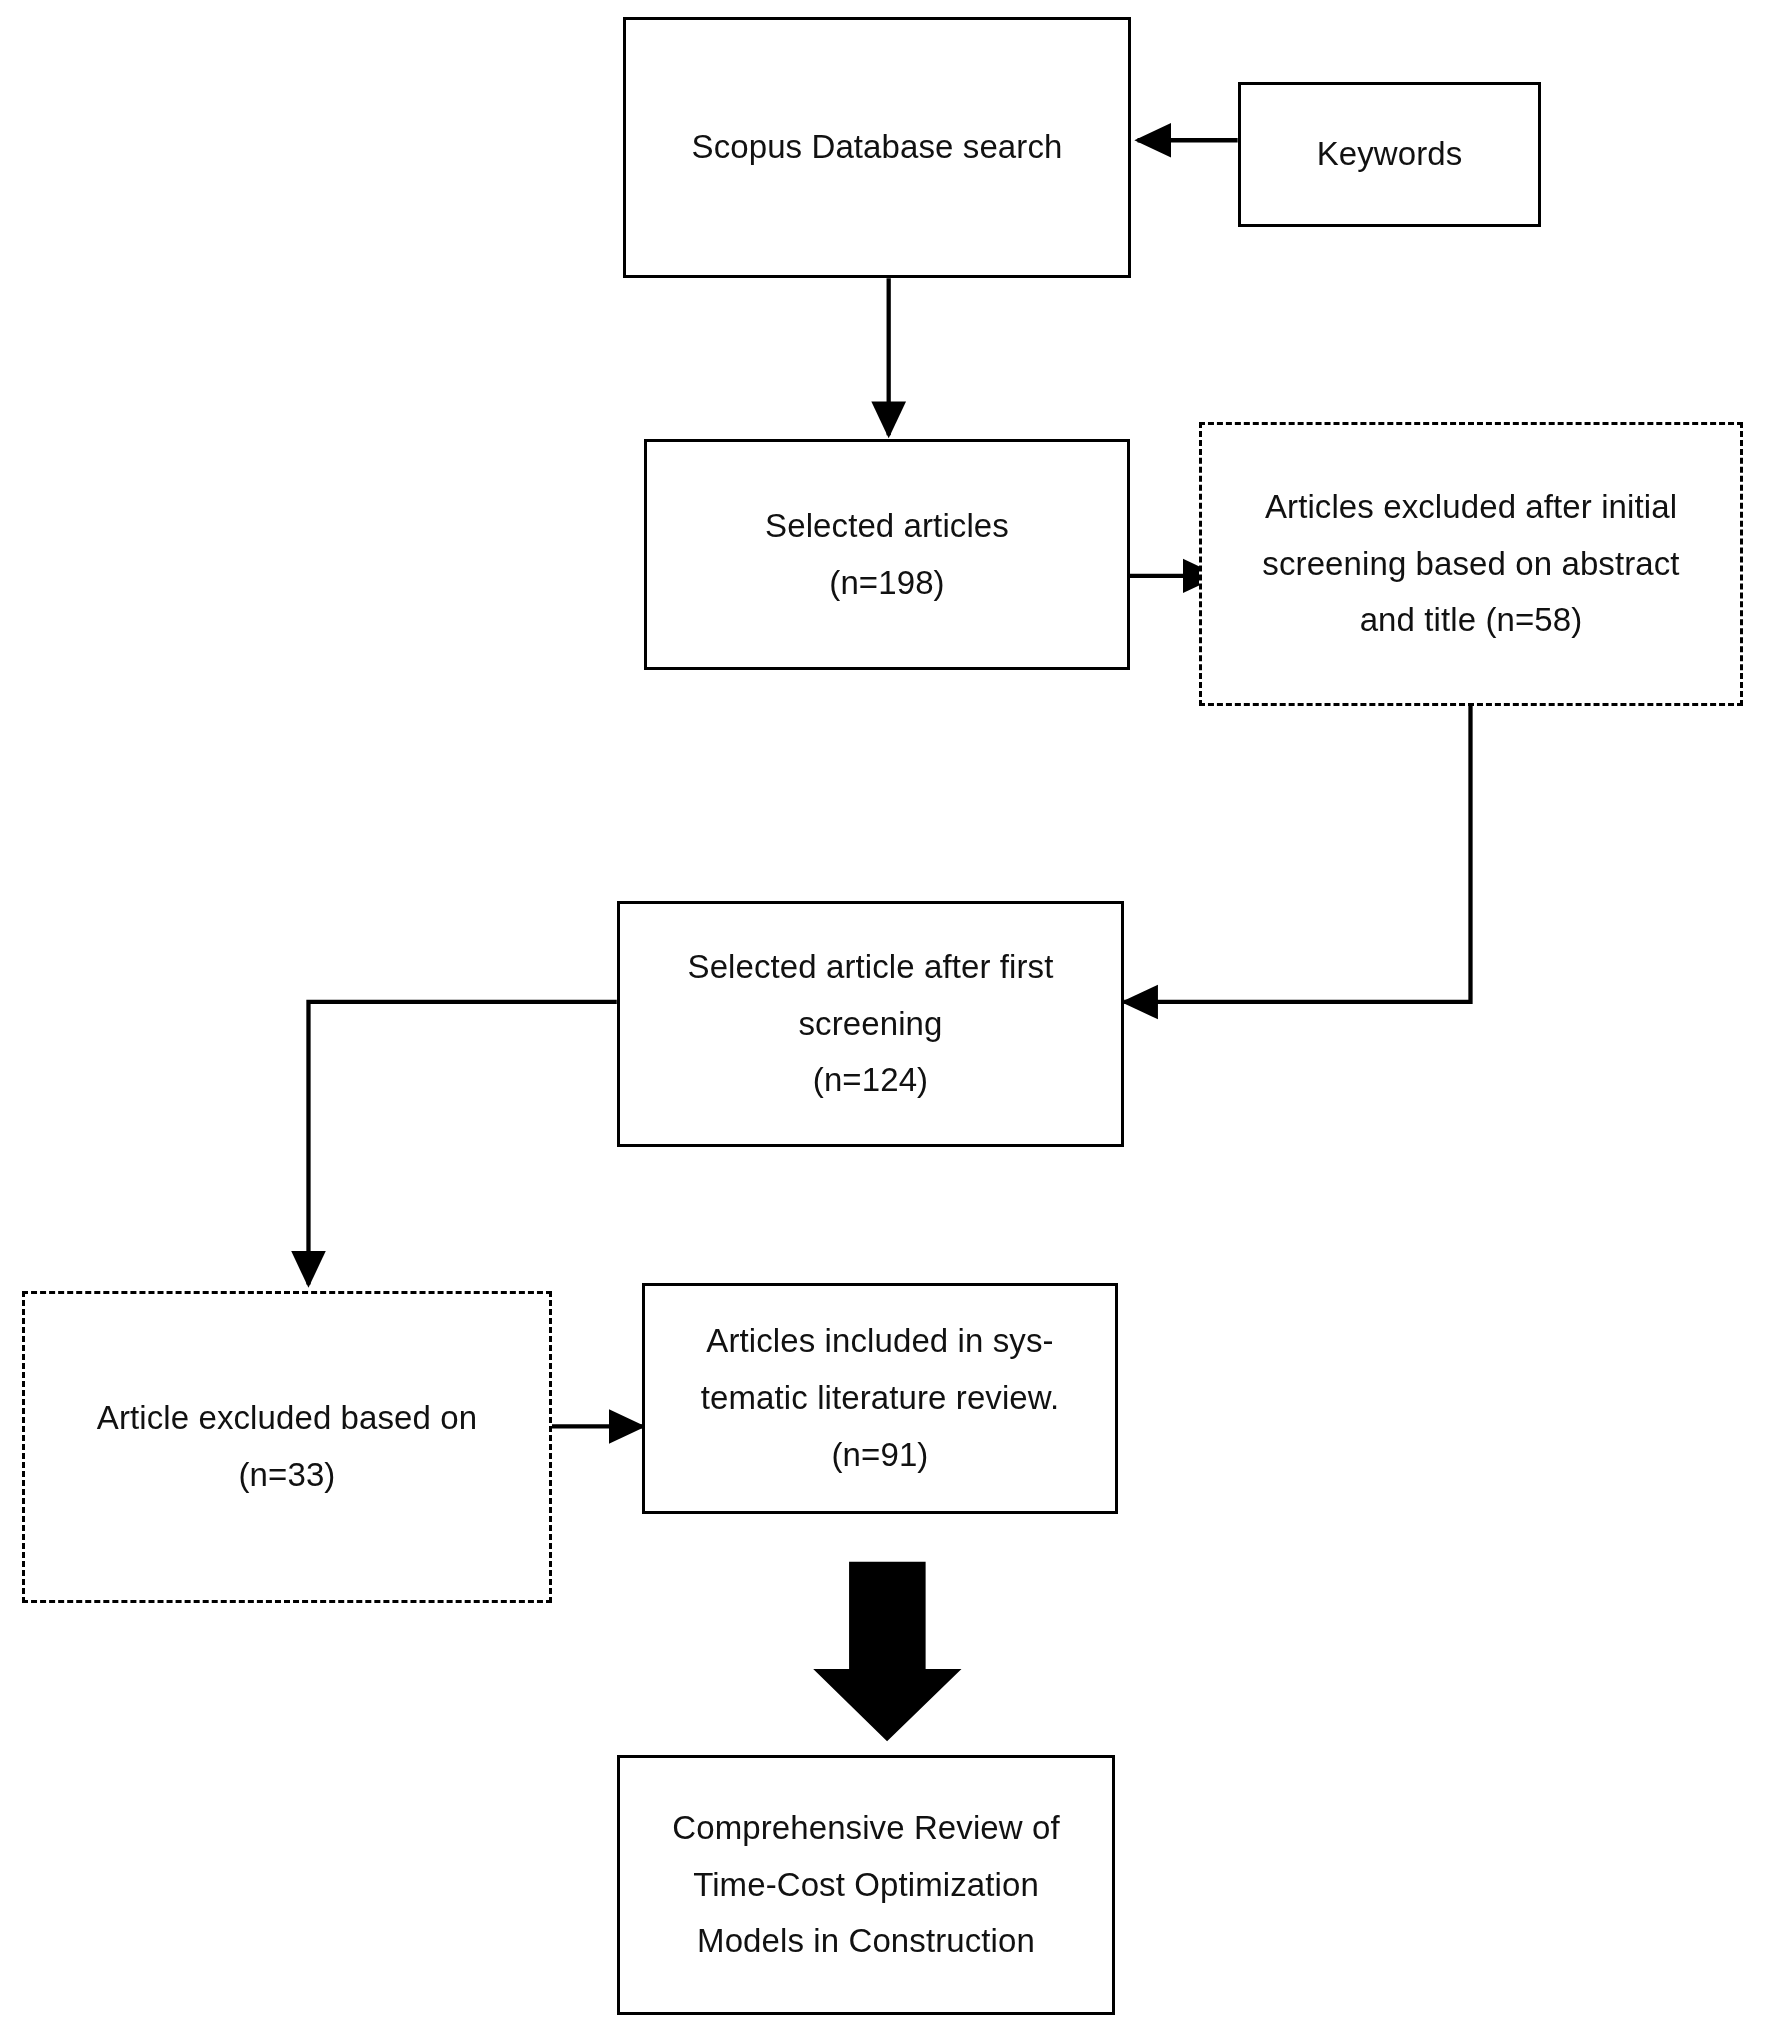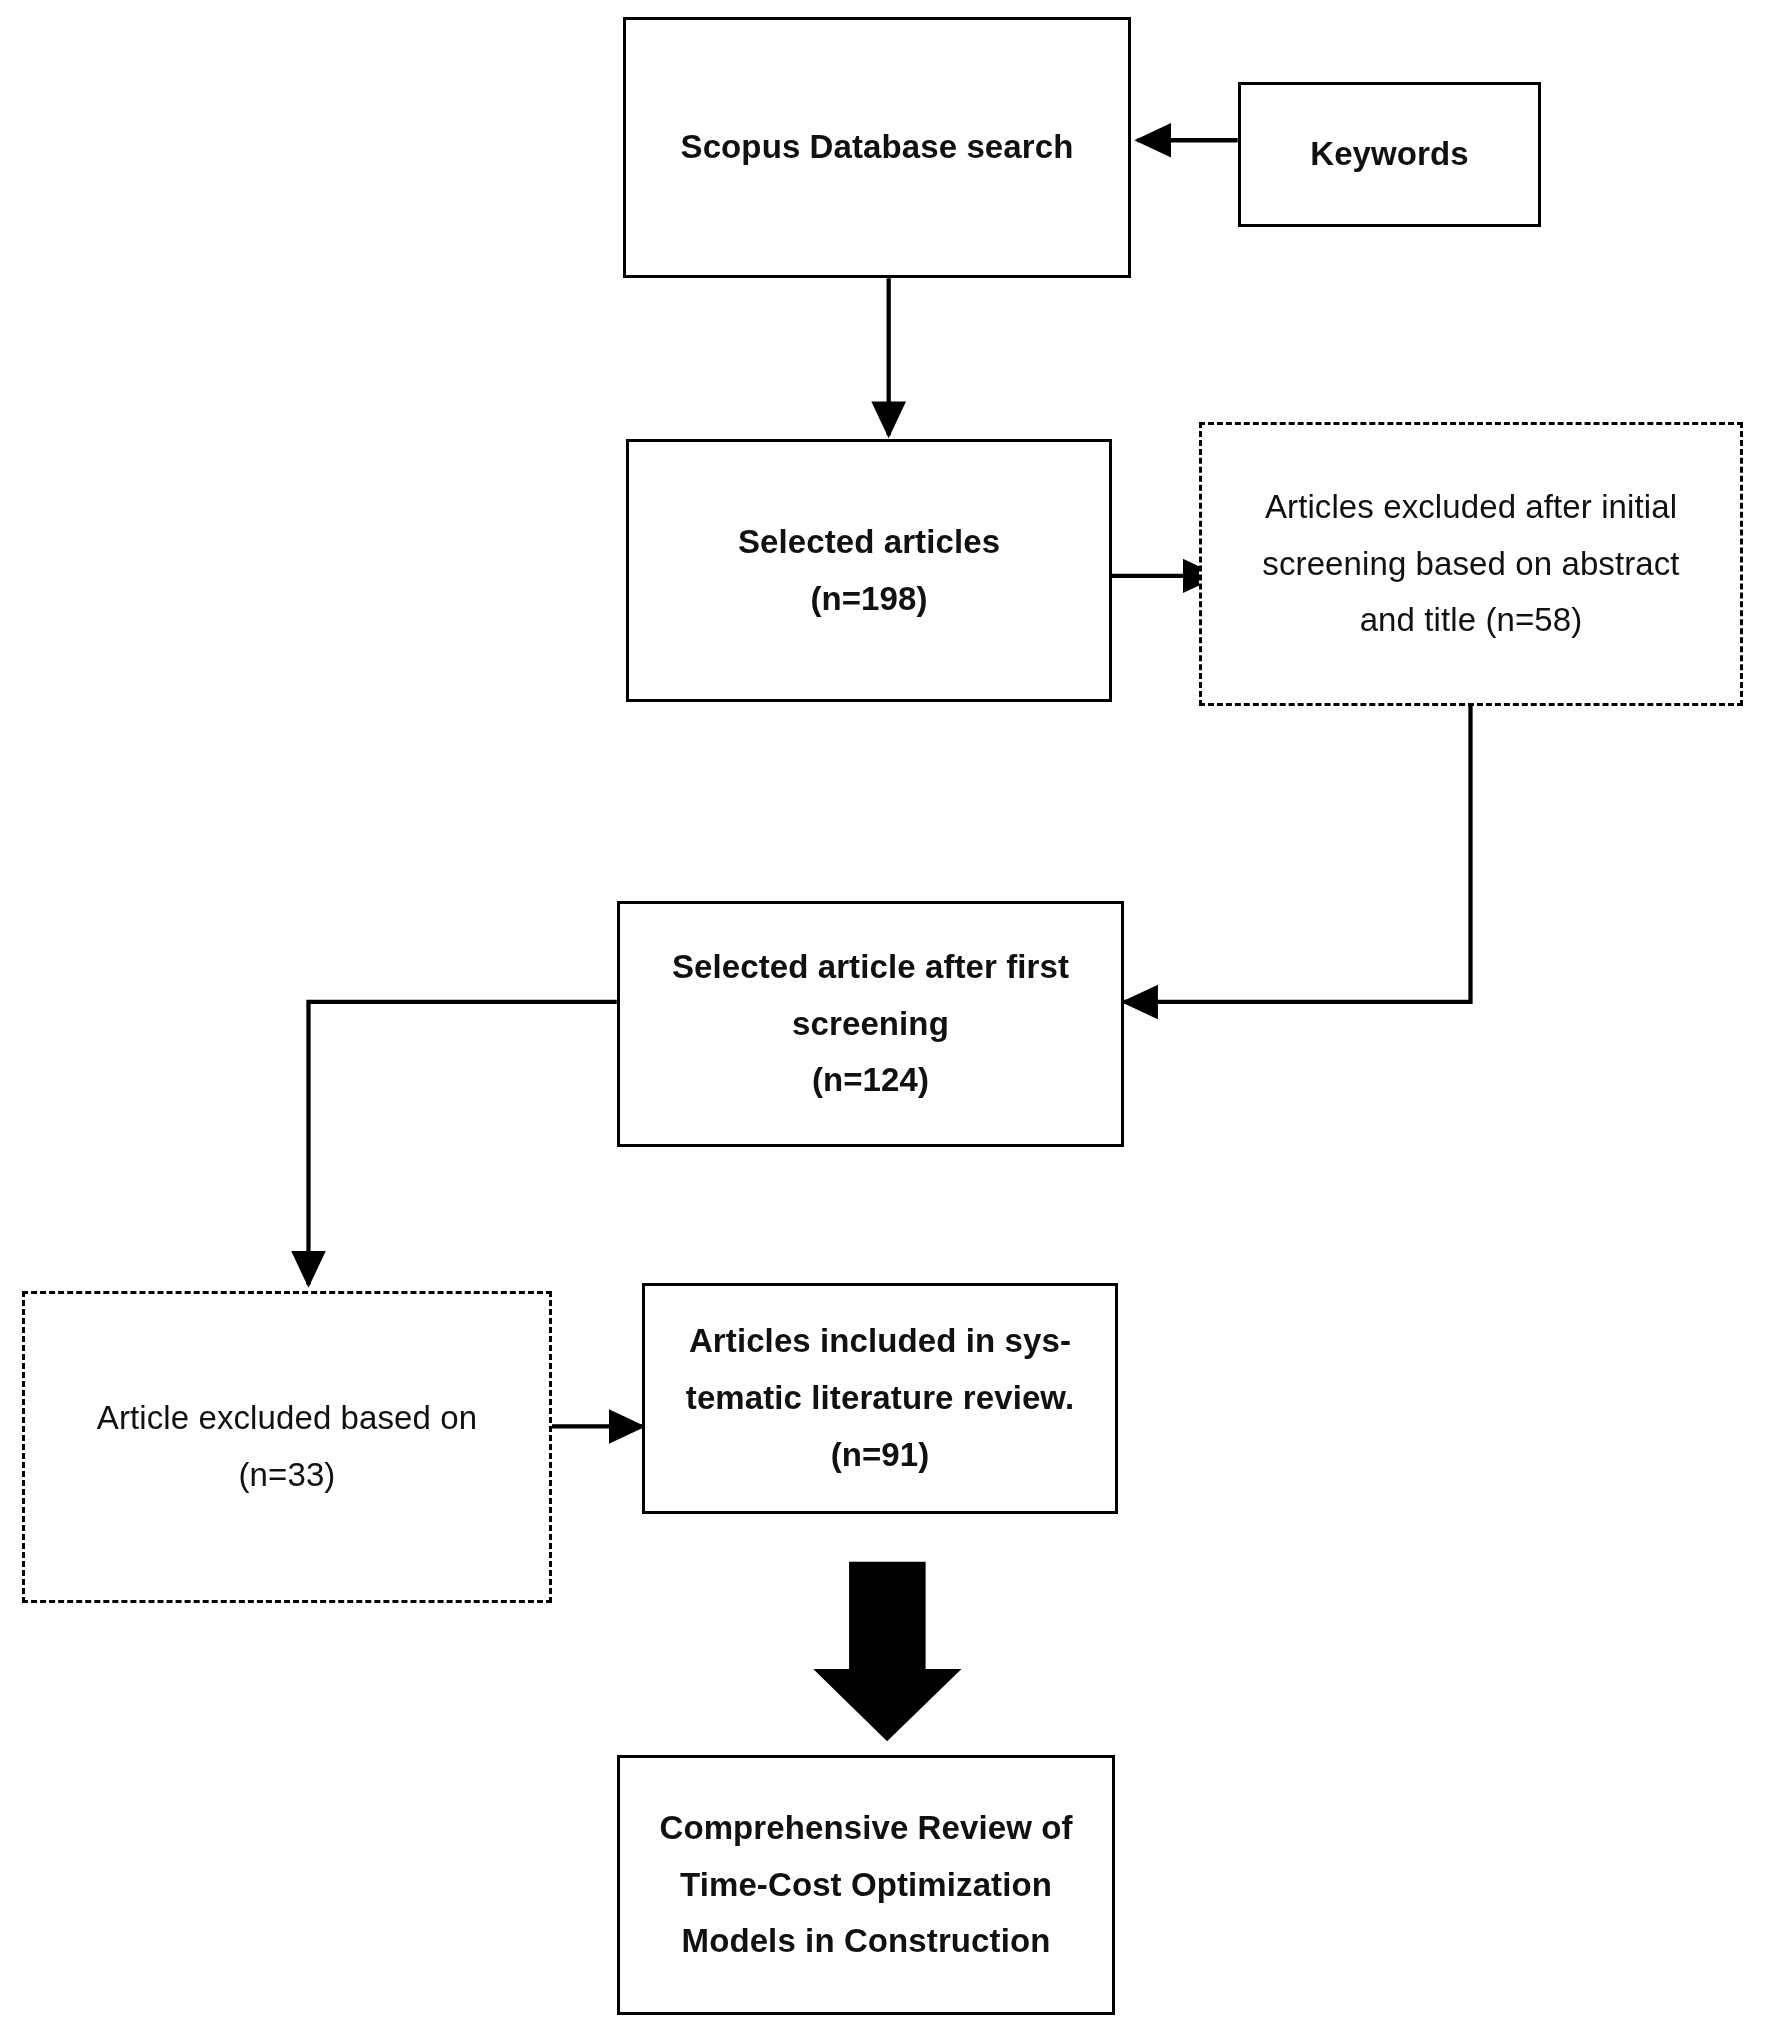--- a/index.html
+++ b/index.html
@@ -27,21 +27,20 @@
     align-items: center;
     justify-content: center;
     text-align: center;
     font-size: 33px;
     line-height: 1.72;
     color: #111111;
     letter-spacing: 0.1px;
   }
   .node.solid {
     border: 3.7px solid #000000;
-    font-weight: bold;
   }
   .node.dashed {
     border: 3.7px dashed #000000;
   }
   .node .line {
     display: block;
     white-space: nowrap;
   }
   svg.edges {
     position: absolute;
@@ -94,21 +93,21 @@
   </svg>
 
   <div class="node solid" style="left:623px; top:17px; width:508px; height:261px;">
     <span class="line">Scopus Database search</span>
   </div>
 
   <div class="node solid" style="left:1238px; top:82px; width:303px; height:145px;">
     <span class="line">Keywords</span>
   </div>
 
-  <div class="node solid" style="left:626px; top:439px; width:486px; height:263px;">
+  <div class="node solid" style="left:644px; top:439px; width:486px; height:231px;">
     <span class="line">Selected articles</span>
     <span class="line">(n=198)</span>
   </div>
 
   <div class="node dashed" style="left:1199px; top:422px; width:544px; height:284px;">
     <span class="line">Articles excluded after initial</span>
     <span class="line">screening based on abstract</span>
     <span class="line">and title (n=58)</span>
   </div>
 

